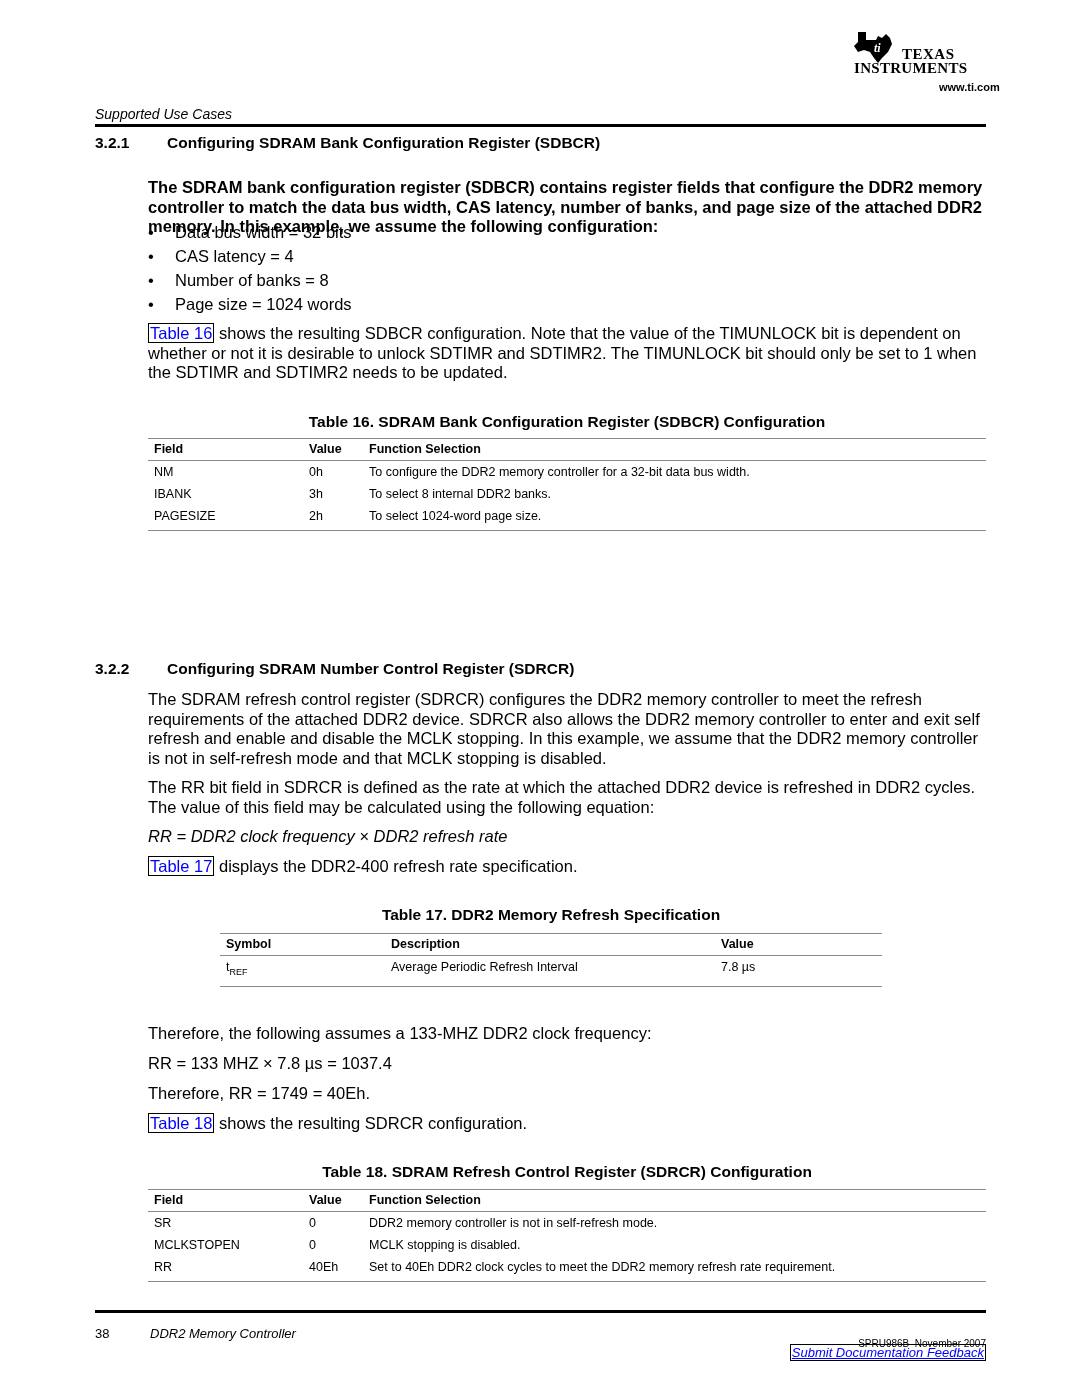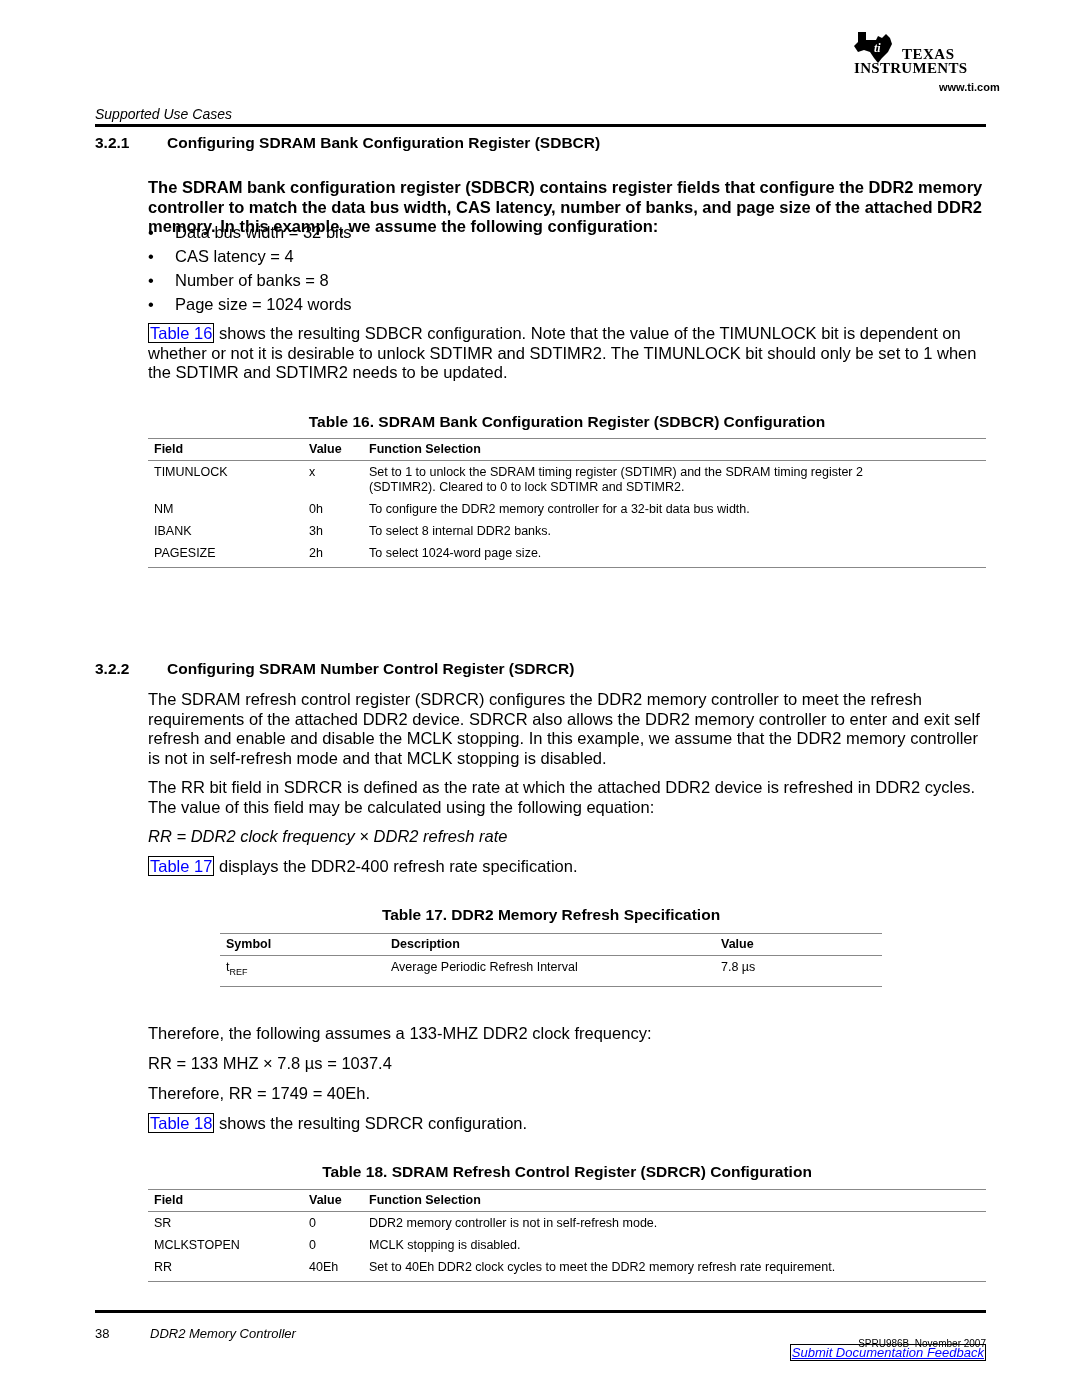--- a/index.html
+++ b/index.html
@@ -79,25 +79,20 @@
       <col>
     </colgroup>
   <thead>
     <tr>
       <th>Field</th>
       <th>Value</th>
       <th>Function Selection</th>
     </tr>
   </thead>
   <tbody>
-    <tr>
-        <td>TIMUNLOCK</td>
-        <td>x</td>
-        <td style="padding-right:60px;">Set to 1 to unlock the SDRAM timing register (SDTIMR) and the SDRAM timing register 2 (SDTIMR2). Cleared to 0 to lock SDTIMR and SDTIMR2.</td>
-      </tr>
     <tr>
         <td>NM</td>
         <td>0h</td>
         <td>To configure the DDR2 memory controller for a 32-bit data bus width.</td>
       </tr>
     <tr>
         <td>IBANK</td>
         <td>3h</td>
         <td>To select 8 internal DDR2 banks.</td>
       </tr>

